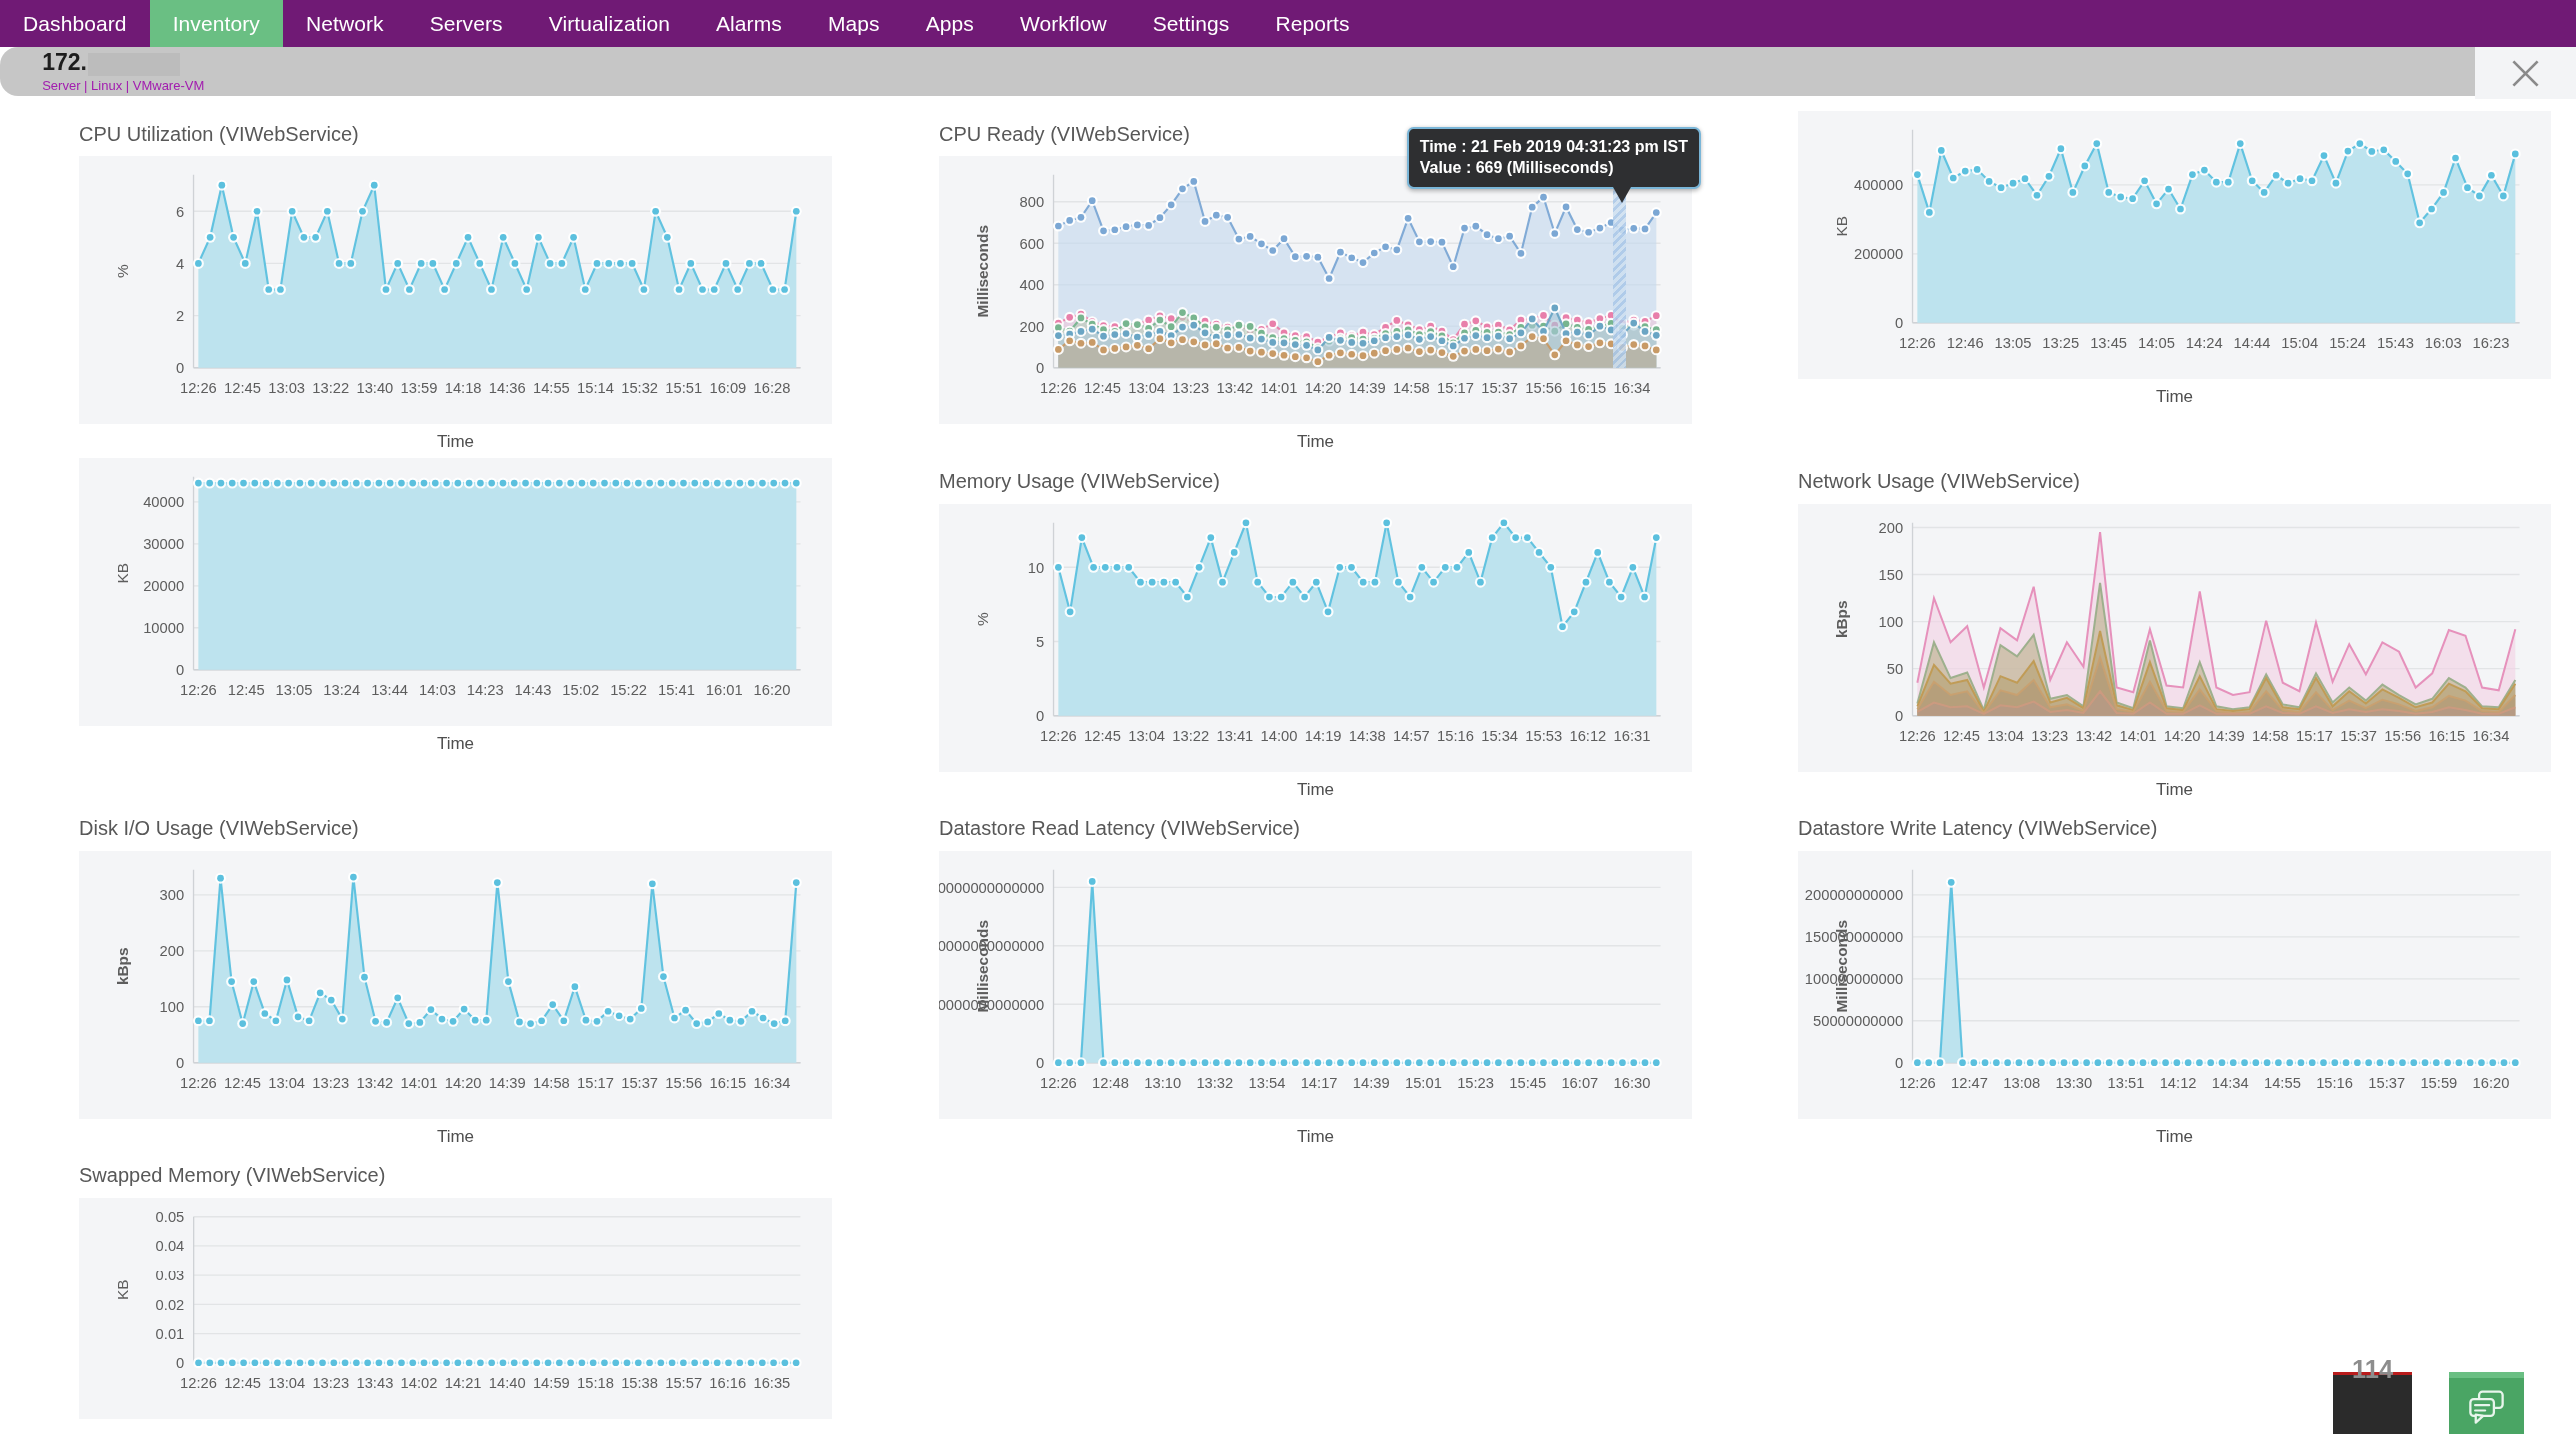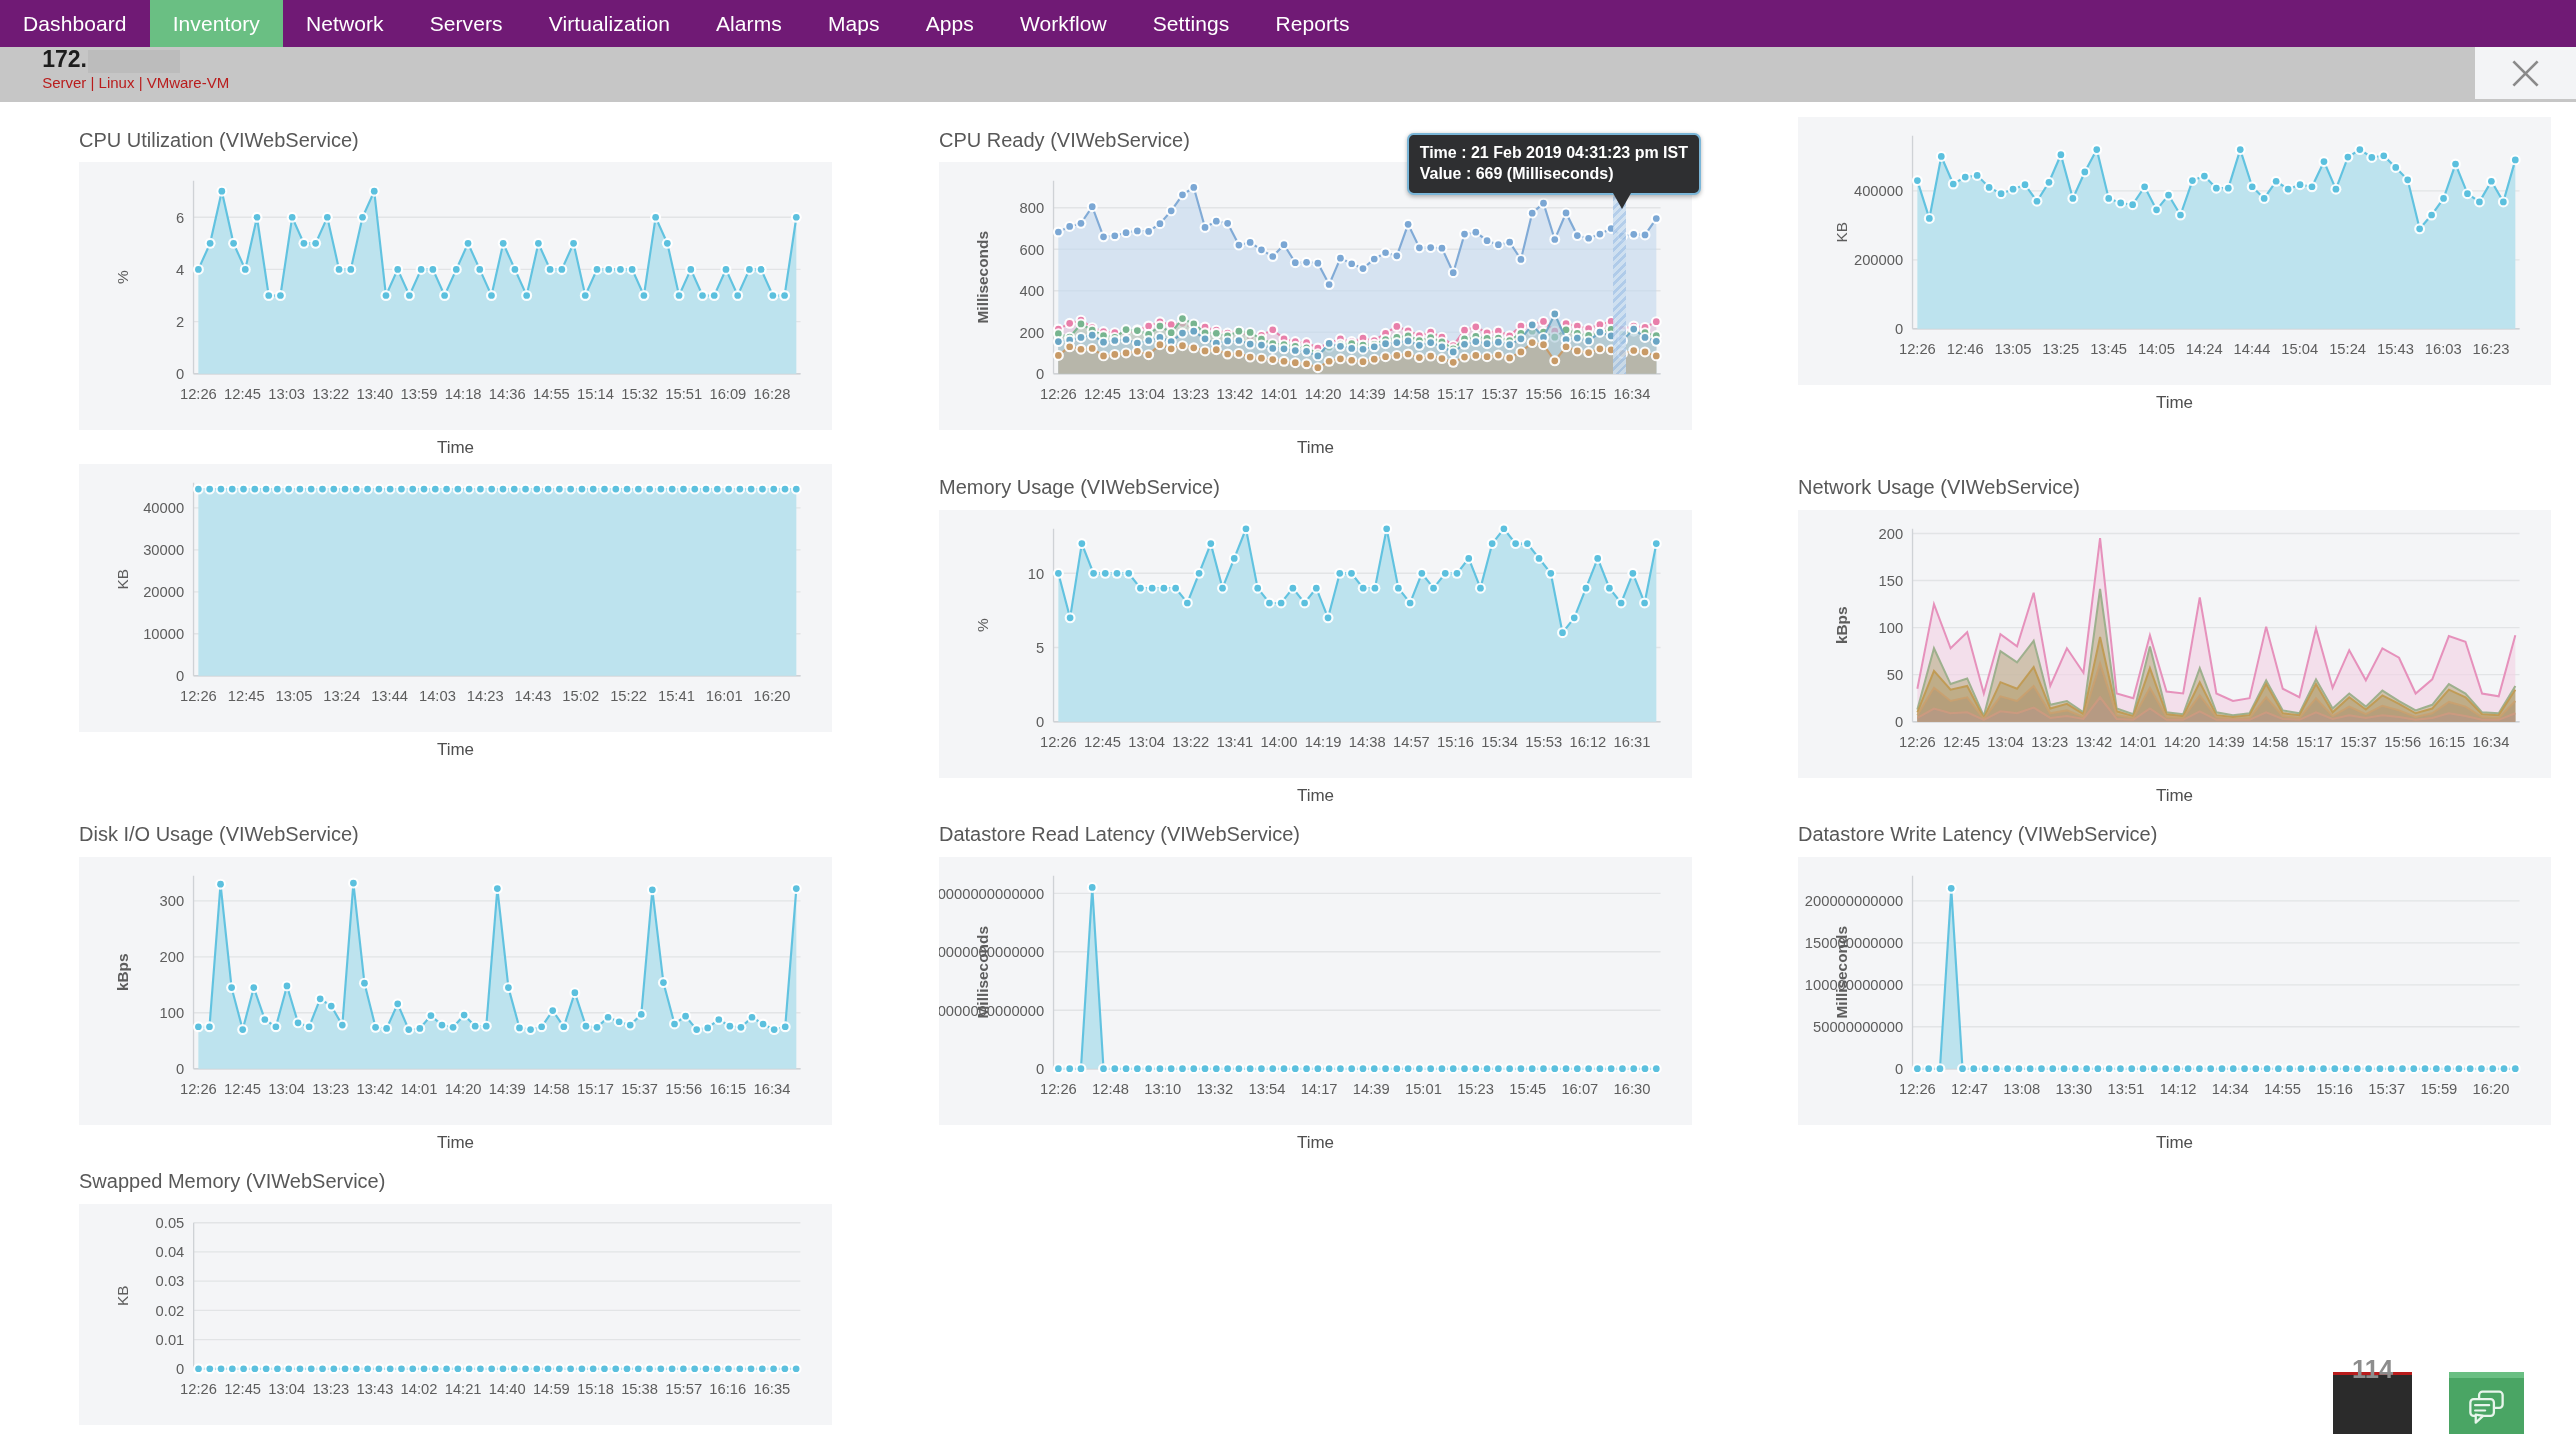--- a/index.html
+++ b/index.html
@@ -6,30 +6,30 @@
   html,body { width:2576px; height:1434px; background:#ffffff;
     font-family:"Liberation Sans", sans-serif; overflow:hidden; }
 
   
   #topnav { height:47px; background:#701a75; display:flex; align-items:stretch; }
   .navitem { display:flex; align-items:center; padding:0 23px; color:#ffffff;
     font-size:21px; letter-spacing:0.1px; cursor:pointer; white-space:nowrap; }
   .navitem.active { background:#6abf83; }
 
   
-  #devhdr { height:55px; background:#c6c6c6; display:flex; align-items:flex-start;
-    position:relative; }
+  #devhdr { height:49px; background:#c6c6c6; display:flex; align-items:center;
+    position:relative;border-radius:18px; }
   #devaccent { width:4.7px; background:#4a9a62; margin:5.4px 0 5.4px 25.5px; }
   #devtext { padding-left:12px; display:flex; flex-direction:column;
     justify-content:center; }
   #devtitle { font-size:23px; font-weight:bold; color:#1d1d1d; line-height:1.05;
     display:flex; align-items:center; }
   #devredact { display:inline-block; width:92px; height:23px; background:#bcbcbc;
     margin-left:1.3px; vertical-align:middle; position:relative; top:2px; }
-  #devsub { font-size:15px; color:#b91c1c; margin-top:3px; white-space:nowrap; }
+  #devsub { font-size:13px; color:#a21caf; margin-top:3px; white-space:nowrap; }
   #closebtn { position:absolute; right:0; top:0; width:101px; height:52px;
     background:#f3f4f6; display:flex; align-items:center; justify-content:center;
     cursor:pointer; }
 
   
   #grid { position:relative; width:2576px; padding:14.8px 0 0 0; }
   .row { display:flex; }
   .cell { width:832px; margin-left:79px; margin-bottom:5.4px; position:relative; }
   .cell.c2 { margin-left:82px; }
   .cell.c3 { margin-left:81px; }

